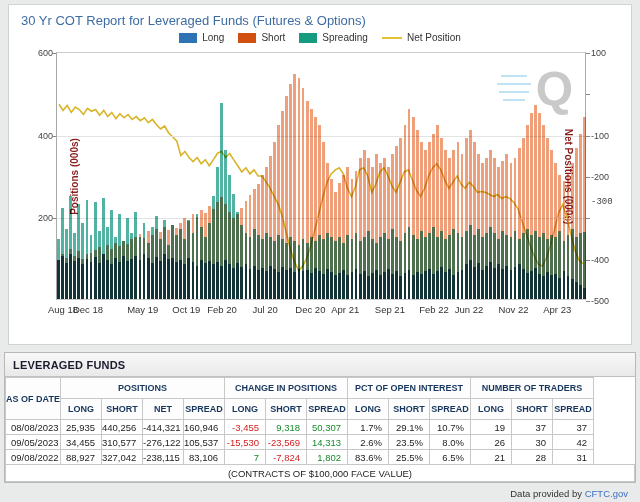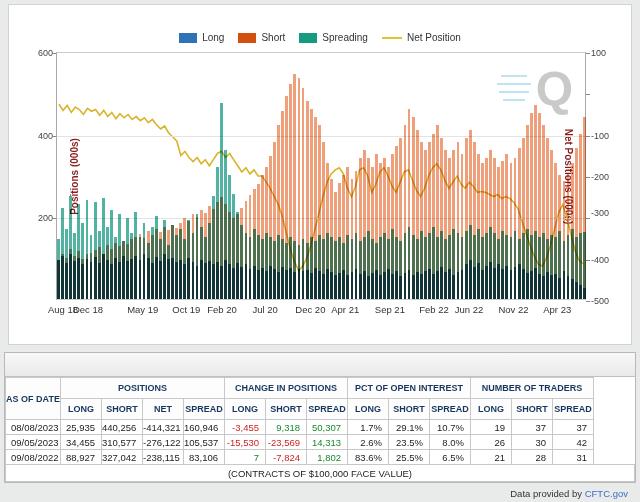--- a/index.html
+++ b/index.html
@@ -55,20 +55,21 @@
   td.pos { color:#168a2c; }
   .caption-row td { text-align:center; padding-right:0; height:17px; font-size:9.5px; color:#222; }
   
   .page-footer { position:absolute; right:12px; top:488px; font-size:9.5px; color:#333; }
   .page-footer a { color:#3b6fc4; text-decoration:none; }
 </style>
 </head>
 <body>
 
 <div class="chart-card">
+  <div class="chart-title">30 Yr COT Report for Leveraged Funds (Futures &amp; Options)</div>
   <div class="legend" id="legend">
       <span class="legend-item">
         <span class="legend-swatch" style="background: rgb(46, 116, 181);"></span>
         <span>Long</span>
       </span>
       <span class="legend-item">
         <span class="legend-swatch" style="background: rgb(210, 80, 15);"></span>
         <span>Short</span>
       </span>
       <span class="legend-item">
@@ -101,21 +102,21 @@
       <div class="ytick-label-left" style="top: 165.333px;">200</div>
       <div class="tickmark-l" style="top: 165.333px;"></div>
       <div class="tickmark-r" style="top: 0px;"></div>
       <div class="ytick-label-right" style="top: 0px;">100</div>
       <div class="tickmark-r" style="top: 41.3333px;"></div>
       <div class="tickmark-r" style="top: 82.6667px;"></div>
       <div class="ytick-label-right" style="top: 82.6667px;">-100</div>
       <div class="tickmark-r" style="top: 124px;"></div>
       <div class="ytick-label-right" style="top: 124px;">-200</div>
       <div class="tickmark-r" style="top: 165.333px;"></div>
-      <div class="ytick-label-right" style="top: 160px;">-300</div>
+      <div class="ytick-label-right" style="top: 149px; font-family: Liberation Mono, monospace;">-300</div>
       <div class="tickmark-r" style="top: 206.667px;"></div>
       <div class="ytick-label-right" style="top: 206.667px;">-400</div>
       <div class="tickmark-r" style="top: 248px;"></div>
       <div class="ytick-label-right" style="top: 248px;">-500</div>
       <div class="xtick-label" style="left: 0px;">Aug 18</div>
       <div class="xtick-label" style="left: 25px;">Dec 18</div>
       <div class="xtick-label" style="left: 79.5px;">May 19</div>
       <div class="xtick-label" style="left: 123.649px;">Oct 19</div>
       <div class="xtick-label" style="left: 159px; text-align: right;">Feb 20</div>
       <div class="xtick-label" style="left: 203.149px;">Jul 20</div>
@@ -774,20 +775,21 @@
       <div class="bar-slot" style="left: 525.923px; width: 2.87692px; height: 248px;">
         <div class="bar" style="height: 181.867px; background: rgb(239, 160, 123);"></div>
         <div class="bar" style="height: 66.5467px; background: rgb(83, 179, 163);"></div>
         <div class="bar" style="height: 10.7467px; background: rgb(58, 118, 173);"></div>
       </div>
     </div>
 </div>
 
 <div class="table-card">
   <div class="section-bar">
+    <span class="section-title">LEVERAGED FUNDS</span>
   </div>
   <table>
     <thead id="thead">
         <tr>
           <th rowspan="2" style="width: 55px;">AS OF DATE</th>
           <th colspan="4">POSITIONS</th>
           <th colspan="3">CHANGE IN POSITIONS</th>
           <th colspan="3">PCT OF OPEN INTEREST</th>
           <th colspan="3">NUMBER OF TRADERS</th>
         </tr>

